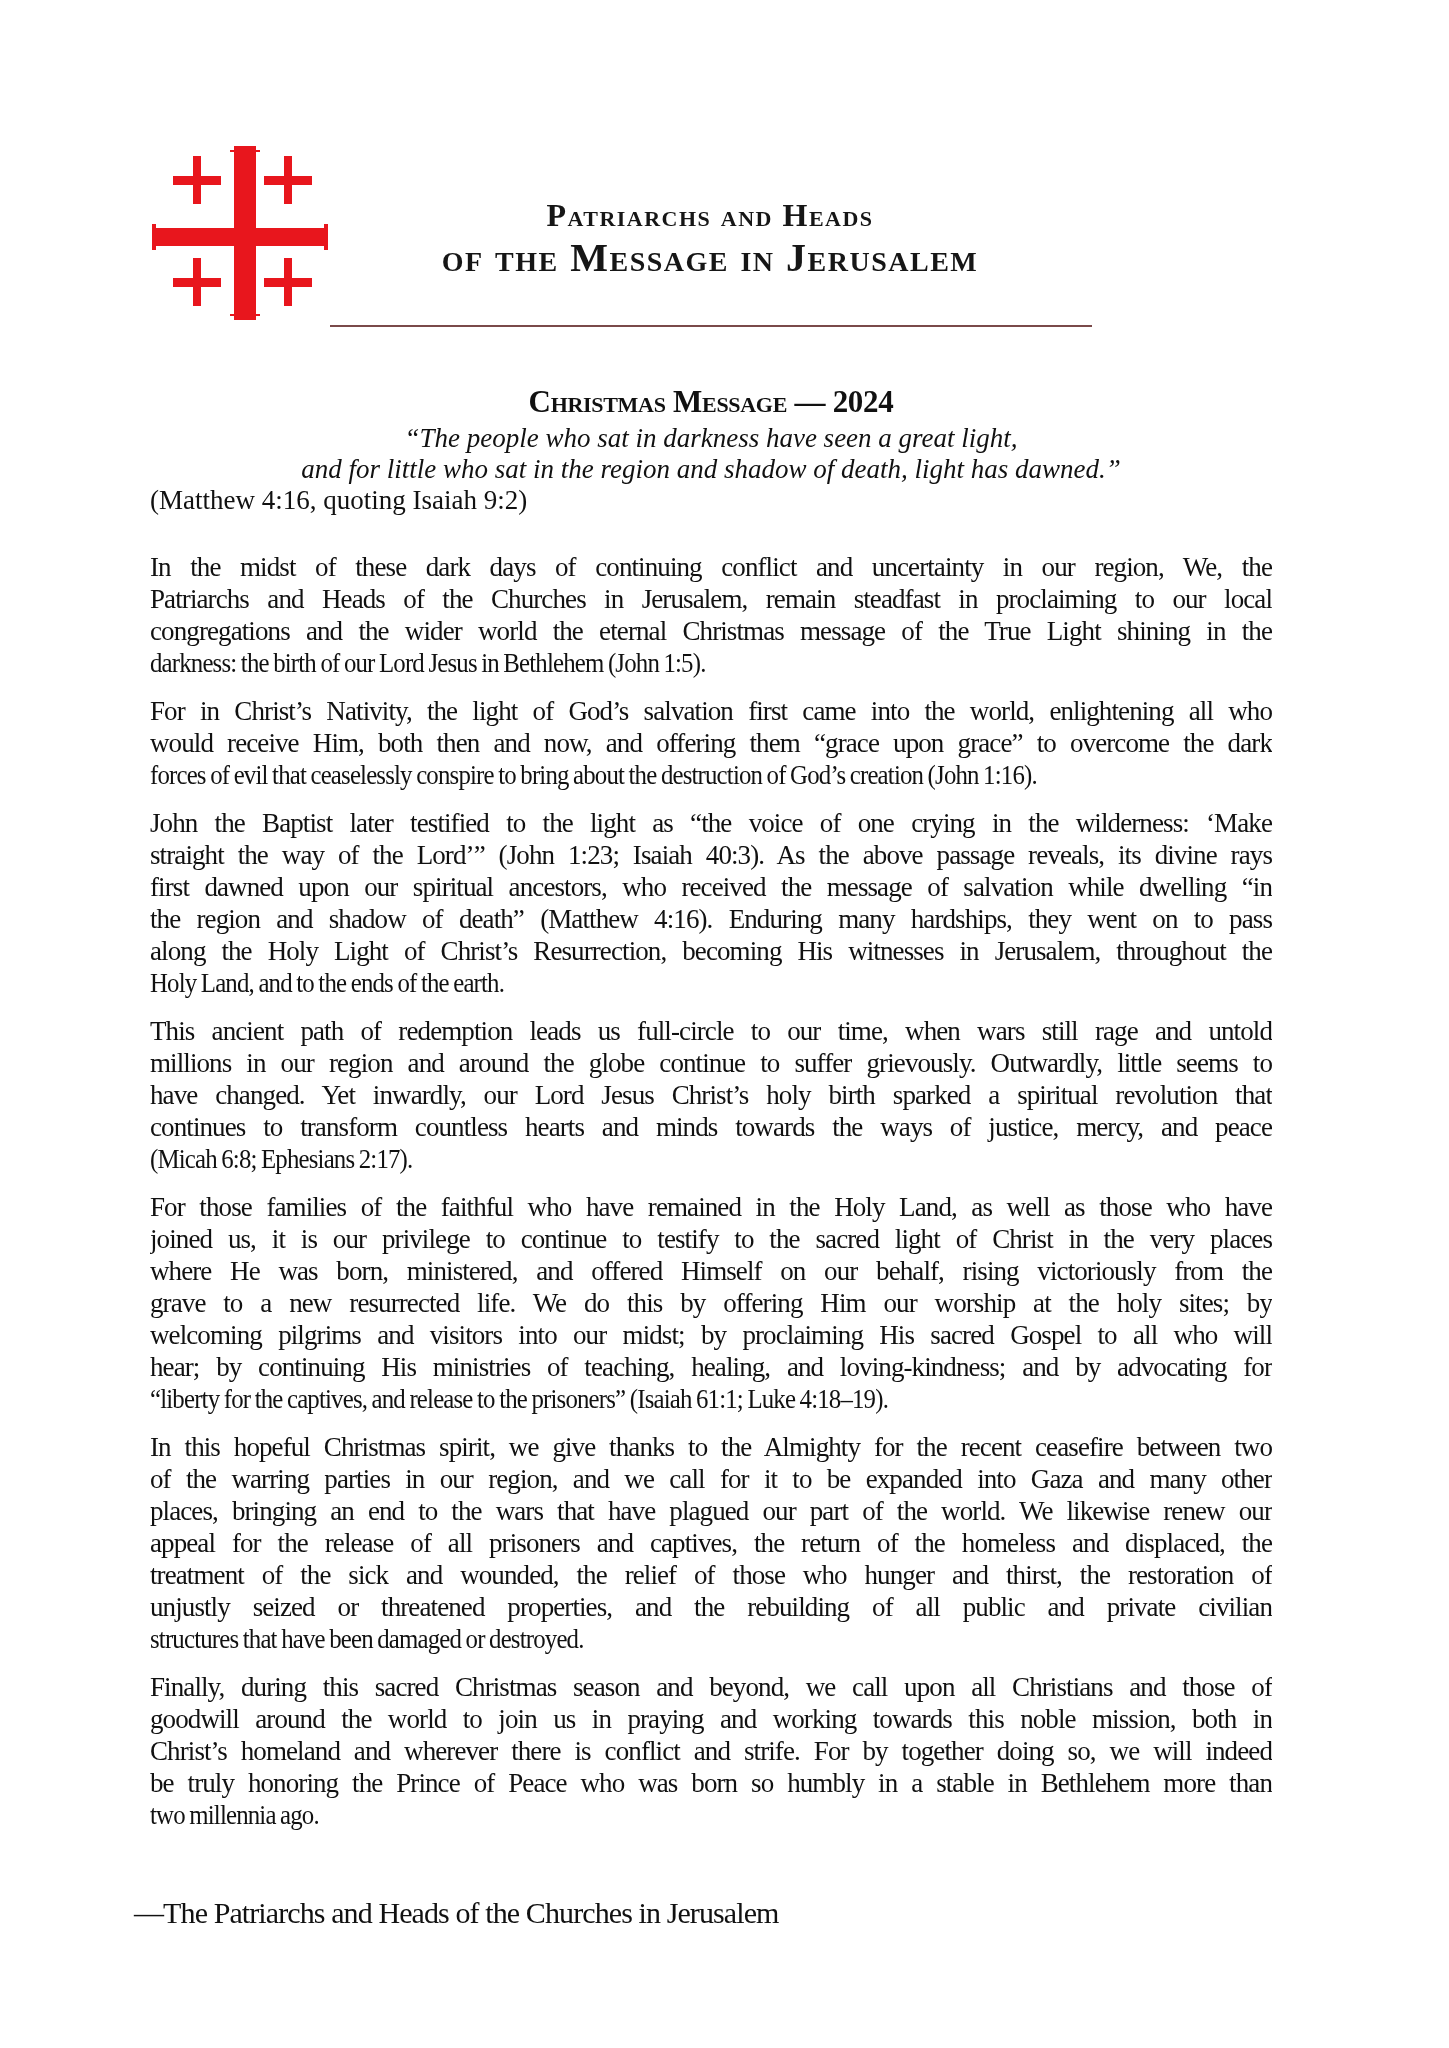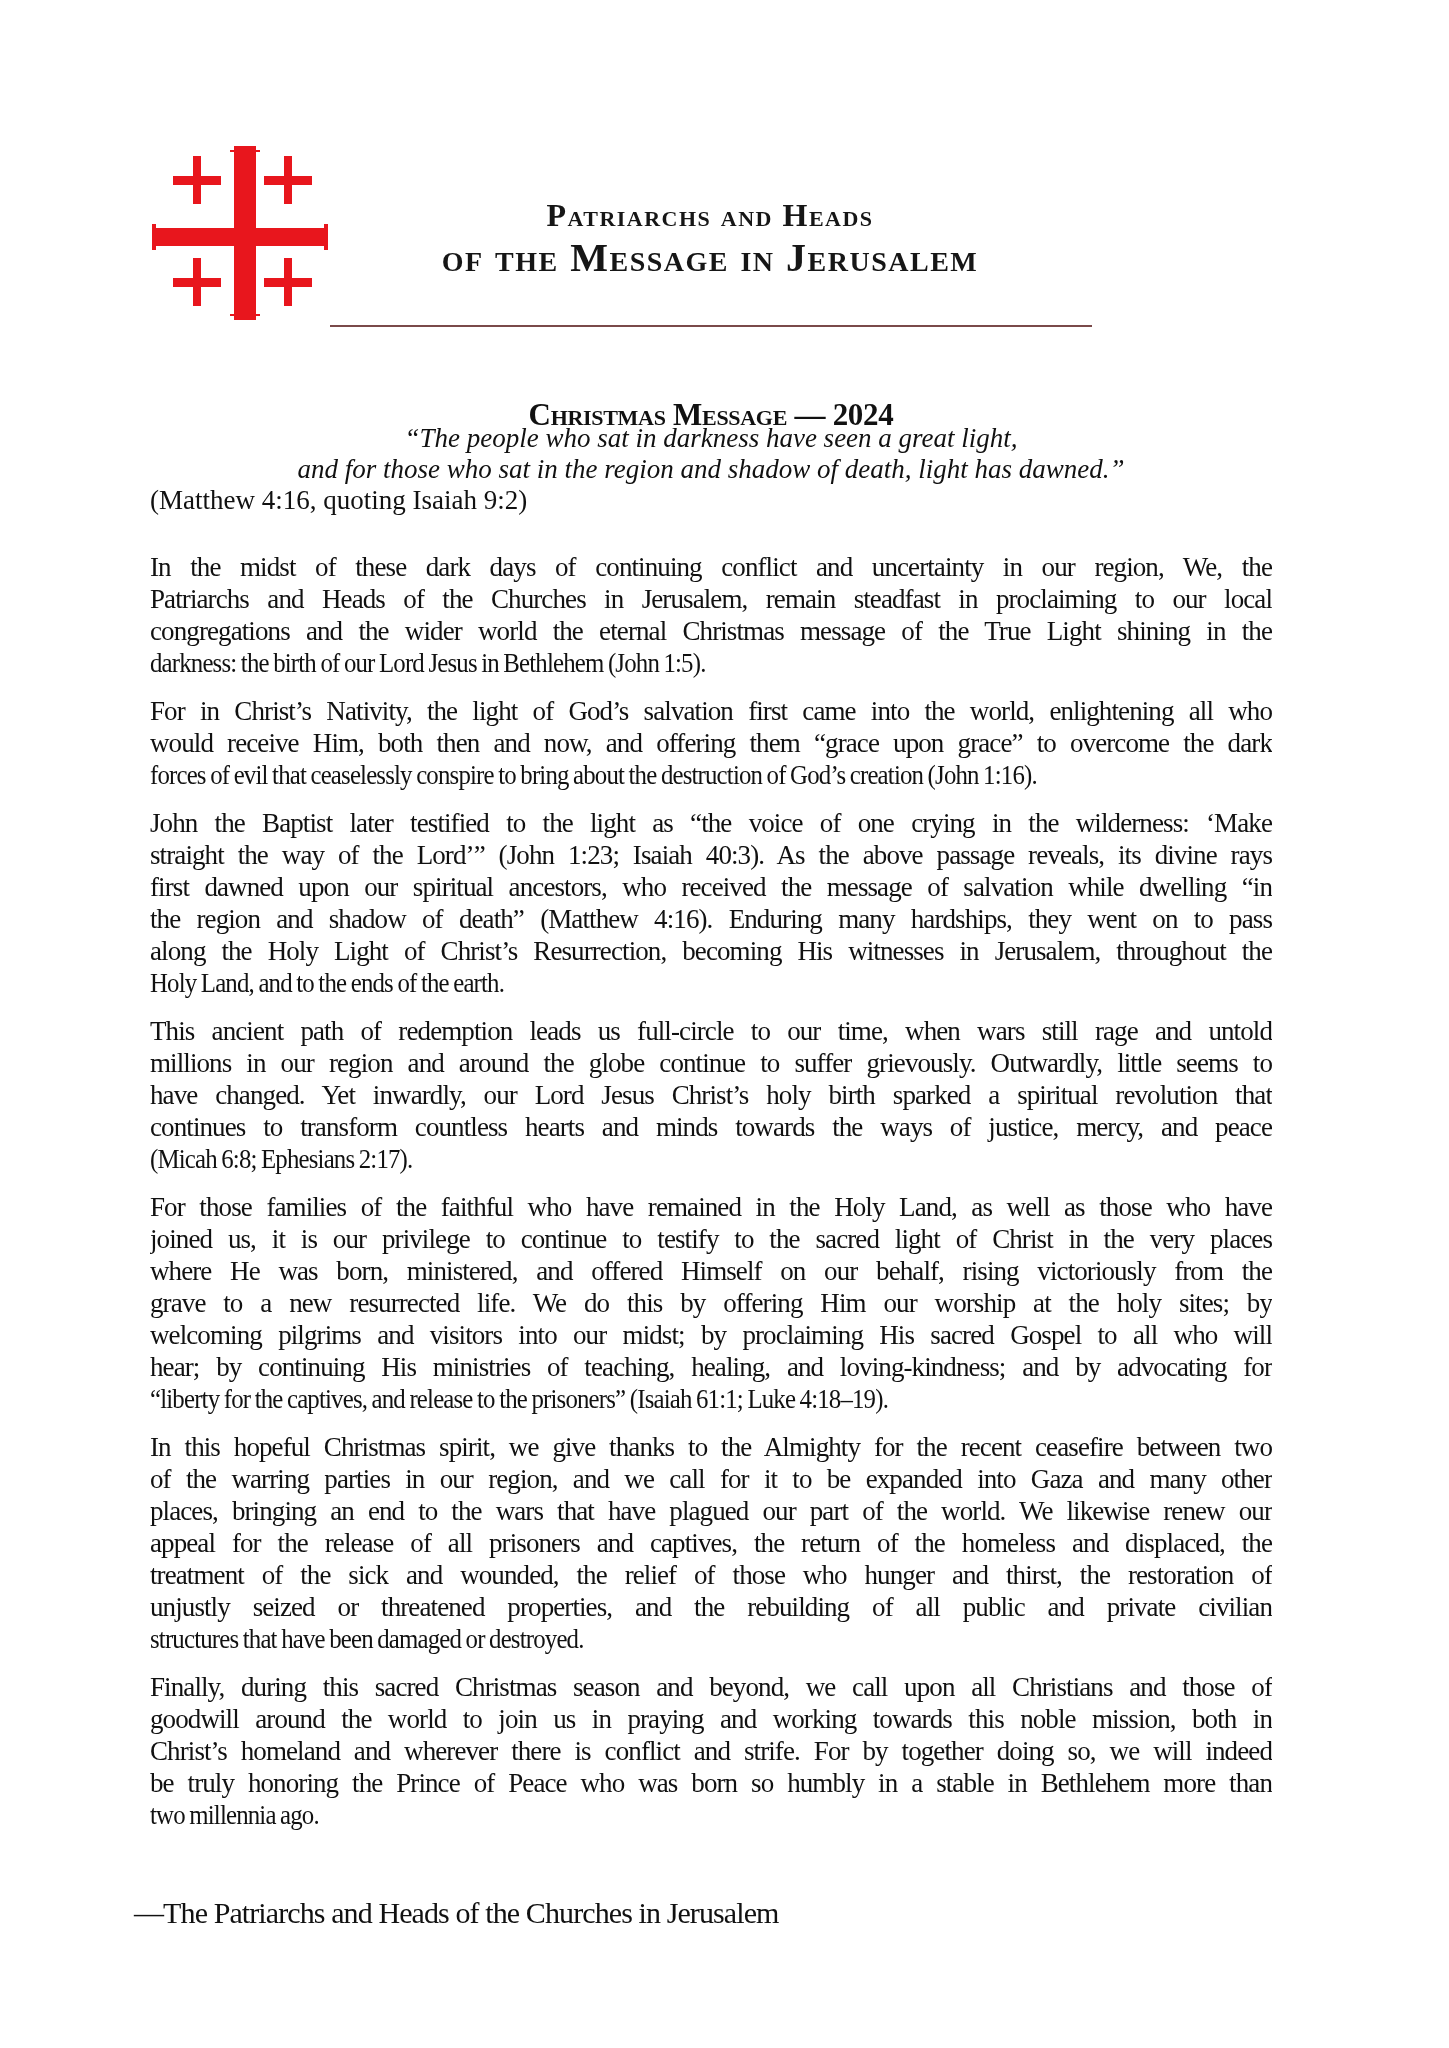--- a/index.html
+++ b/index.html
@@ -6,21 +6,21 @@
   body { width: 1449px; height: 2048px; position: relative; overflow: hidden;
          font-family: "Liberation Serif", "DejaVu Serif", serif; color: #111; }
   .logo { position: absolute; left: 146px; top: 140px; width: 190px; height: 190px; }
   .masthead { position: absolute; left: 300px; width: 820px; text-align: center;
               font-variant: small-caps; font-weight: bold; color: #161616;
               letter-spacing: 1.5px; }
   .mh1 { top: 193px; font-size: 32px; line-height: 44px; }
   .mh2 { top: 236px; font-size: 40px; line-height: 44px; }
   .rule { position: absolute; left: 330px; top: 325px; width: 762px; height: 0;
           border-top: 2px solid #7a4a4a; }
-  .title { position: absolute; left: 150px; width: 1122px; top: 397px; text-align: center;
+  .title { position: absolute; left: 150px; width: 1122px; top: 384px; text-align: center;
            font-size: 31px; font-weight: bold; font-variant: small-caps; line-height: 36px;
            letter-spacing: -0.3px; }
   .quote { position: absolute; left: 150px; width: 1122px; text-align: center;
            font-style: italic; font-size: 27px; line-height: 31px; }
   .q1 { top: 423px; } .q2 { top: 454px; }
   .cite { position: absolute; left: 150px; width: 1122px; top: 485px; 
           font-size: 27px; line-height: 31px; }
   .body { position: absolute; left: 150px; top: 551px; width: 1122px; }
   .para { margin: 0 0 12px 0; }
   .line { display: block; font-size: 27px; line-height: 32px; height: 32px;
@@ -52,21 +52,21 @@
     </g>
   </svg>
 </div>
 
 <div class="masthead mh1">Patriarchs and Heads</div>
 <div class="masthead mh2">of the Message in Jerusalem</div>
 <div class="rule"></div>
 
 <div class="title">Christmas Message — 2024</div>
 <div class="quote q1">“The people who sat in darkness have seen a great light,</div>
-<div class="quote q2">and for those who sat in the region and shadow of death, light has dawned.”</div>
+<div class="quote q2">and for little who sat in the region and shadow of death, light has dawned.”</div>
 <div class="cite">(Matthew 4:16, quoting Isaiah 9:2)</div>
 
 <div class="body" id="body">
     <div class="para"><span class="line" style="white-space: nowrap;">In the midst of these dark days of continuing conflict and uncertainty in our region, We, the</span><span class="line" style="white-space: nowrap;">Patriarchs and Heads of the Churches in Jerusalem, remain steadfast in proclaiming to our local</span><span class="line" style="white-space: nowrap;">congregations and the wider world the eternal Christmas message of the True Light shining in the</span><span class="line last" style="white-space: nowrap; display: inline-block; transform-origin: left top; transform: scaleX(0.92);">darkness: the birth of our Lord Jesus in Bethlehem (John 1:5).</span></div>
     <div class="para"><span class="line" style="white-space: nowrap;">For in Christ’s Nativity, the light of God’s salvation first came into the world, enlightening all who</span><span class="line" style="white-space: nowrap;">would receive Him, both then and now, and offering them “grace upon grace” to overcome the dark</span><span class="line last" style="white-space: nowrap; display: inline-block; transform-origin: left top; transform: scaleX(0.92);">forces of evil that ceaselessly conspire to bring about the destruction of God’s creation (John 1:16).</span></div>
     <div class="para"><span class="line" style="white-space: nowrap;">John the Baptist later testified to the light as “the voice of one crying in the wilderness: ‘Make</span><span class="line" style="white-space: nowrap;">straight the way of the Lord’” (John 1:23; Isaiah 40:3). As the above passage reveals, its divine rays</span><span class="line" style="white-space: nowrap;">first dawned upon our spiritual ancestors, who received the message of salvation while dwelling “in</span><span class="line" style="white-space: nowrap;">the region and shadow of death” (Matthew 4:16). Enduring many hardships, they went on to pass</span><span class="line" style="white-space: nowrap;">along the Holy Light of Christ’s Resurrection, becoming His witnesses in Jerusalem, throughout the</span><span class="line last" style="white-space: nowrap; display: inline-block; transform-origin: left top; transform: scaleX(0.92);">Holy Land, and to the ends of the earth.</span></div>
     <div class="para"><span class="line" style="white-space: nowrap;">This ancient path of redemption leads us full-circle to our time, when wars still rage and untold</span><span class="line" style="white-space: nowrap;">millions in our region and around the globe continue to suffer grievously. Outwardly, little seems to</span><span class="line" style="white-space: nowrap;">have changed. Yet inwardly, our Lord Jesus Christ’s holy birth sparked a spiritual revolution that</span><span class="line" style="white-space: nowrap;">continues to transform countless hearts and minds towards the ways of justice, mercy, and peace</span><span class="line last" style="white-space: nowrap; display: inline-block; transform-origin: left top; transform: scaleX(0.92);">(Micah 6:8; Ephesians 2:17).</span></div>
     <div class="para"><span class="line" style="white-space: nowrap;">For those families of the faithful who have remained in the Holy Land, as well as those who have</span><span class="line" style="white-space: nowrap;">joined us, it is our privilege to continue to testify to the sacred light of Christ in the very places</span><span class="line" style="white-space: nowrap;">where He was born, ministered, and offered Himself on our behalf, rising victoriously from the</span><span class="line" style="white-space: nowrap;">grave to a new resurrected life. We do this by offering Him our worship at the holy sites; by</span><span class="line" style="white-space: nowrap;">welcoming pilgrims and visitors into our midst; by proclaiming His sacred Gospel to all who will</span><span class="line" style="white-space: nowrap;">hear; by continuing His ministries of teaching, healing, and loving-kindness; and by advocating for</span><span class="line last" style="white-space: nowrap; display: inline-block; transform-origin: left top; transform: scaleX(0.92);">“liberty for the captives, and release to the prisoners” (Isaiah 61:1; Luke 4:18–19).</span></div>
     <div class="para"><span class="line" style="white-space: nowrap;">In this hopeful Christmas spirit, we give thanks to the Almighty for the recent ceasefire between two</span><span class="line" style="white-space: nowrap;">of the warring parties in our region, and we call for it to be expanded into Gaza and many other</span><span class="line" style="white-space: nowrap;">places, bringing an end to the wars that have plagued our part of the world. We likewise renew our</span><span class="line" style="white-space: nowrap;">appeal for the release of all prisoners and captives, the return of the homeless and displaced, the</span><span class="line" style="white-space: nowrap;">treatment of the sick and wounded, the relief of those who hunger and thirst, the restoration of</span><span class="line" style="white-space: nowrap;">unjustly seized or threatened properties, and the rebuilding of all public and private civilian</span><span class="line last" style="white-space: nowrap; display: inline-block; transform-origin: left top; transform: scaleX(0.92);">structures that have been damaged or destroyed.</span></div>
     <div class="para"><span class="line" style="white-space: nowrap;">Finally, during this sacred Christmas season and beyond, we call upon all Christians and those of</span><span class="line" style="white-space: nowrap;">goodwill around the world to join us in praying and working towards this noble mission, both in</span><span class="line" style="white-space: nowrap;">Christ’s homeland and wherever there is conflict and strife. For by together doing so, we will indeed</span><span class="line" style="white-space: nowrap;">be truly honoring the Prince of Peace who was born so humbly in a stable in Bethlehem more than</span><span class="line last" style="white-space: nowrap; display: inline-block; transform-origin: left top; transform: scaleX(0.92);">two millennia ago.</span></div>

